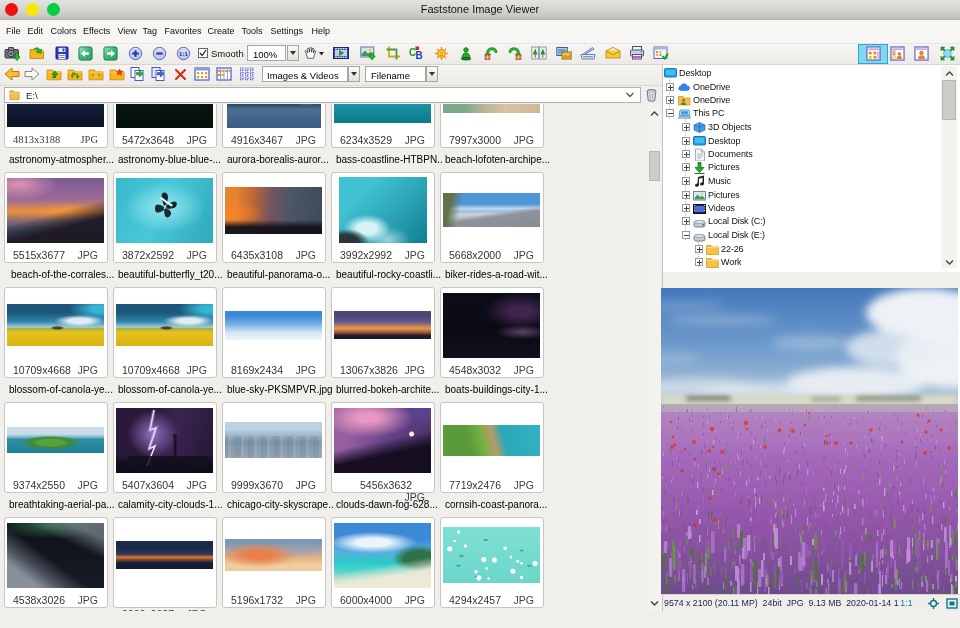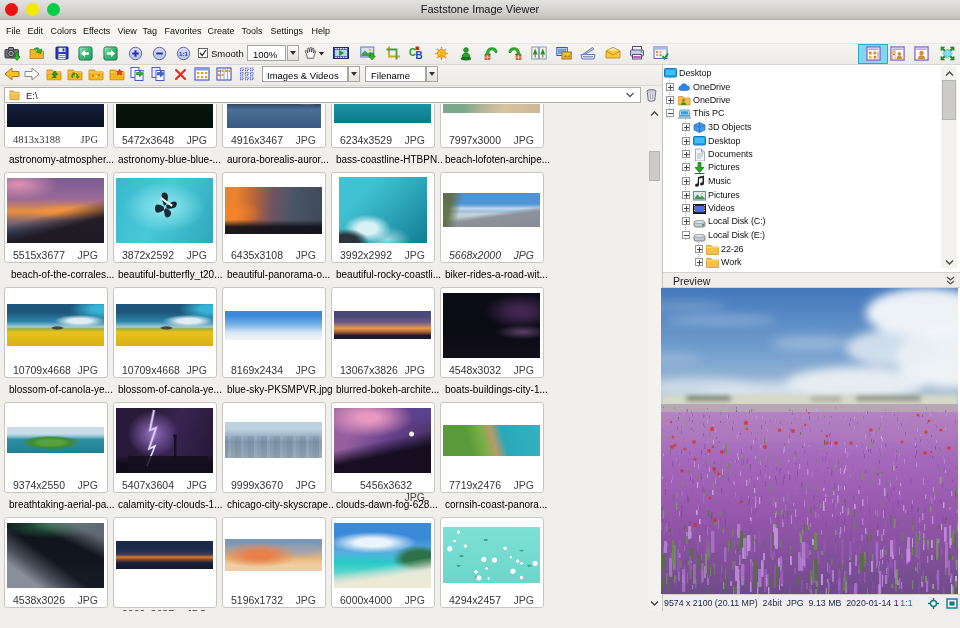--- a/index.html
+++ b/index.html
@@ -116,21 +116,21 @@
 <div class="cell" style="left:222px;top:68px;"></div>
       <div class="cimg" style="left:225px;top:83px;width:97px;height:47px;background:linear-gradient(rgba(18,18,26,0) 70%, rgba(18,18,26,.95) 85%),radial-gradient(ellipse 45% 40% at 8% 55%, rgba(248,130,40,.9), transparent 70%),linear-gradient(95deg,#e8832e 12%,#b86438 30%,#705460 48%,#4a5668 68%,#3e4a58);"></div>
       <div class="clabel" style="left:231px;top:145px;width:85px;"><span>6435x3108</span><span class="jpg">JPG</span></div>
 <div class="fname" style="left:227px;top:165px;">beautiful-panorama-o...</div>
 <div class="cell" style="left:331px;top:68px;"></div>
       <div class="cimg" style="left:339px;top:73px;width:88px;height:66px;background:radial-gradient(ellipse 40% 30% at 8% 98%, #2a363c 35%, transparent 65%),radial-gradient(ellipse 45% 35% at 32% 78%, rgba(224,246,248,.95) 25%, transparent 60%),radial-gradient(ellipse 40% 30% at 55% 95%, rgba(210,240,244,.7), transparent 65%),linear-gradient(135deg,#41c2d2 25%,#2fa8bc 55%,#117e92);"></div>
       <div class="clabel" style="left:340px;top:145px;width:85px;"><span>3992x2992</span><span class="jpg">JPG</span></div>
 <div class="fname" style="left:336px;top:165px;">beautiful-rocky-coastli...</div>
 <div class="cell" style="left:440px;top:68px;"></div>
       <div class="cimg" style="left:443px;top:89px;width:97px;height:34px;background:linear-gradient(102deg, rgba(96,112,68,.95) 9%, transparent 20%),linear-gradient(172deg, transparent 56%, rgba(138,143,152,.95) 66%, #878d96),linear-gradient(rgba(255,255,255,0) 32%, rgba(255,255,255,.55) 46%, rgba(255,255,255,0) 56%),linear-gradient(#4f94d4 38%, #a0c0dc 56%, #c8d2da 62%, #a8aeb2);"></div>
-      <div class="clabel" style="left:449px;top:145px;width:85px;font-style:italic;"><span>5668x2000</span><span class="jpg">JPG</span></div>
+      <div class="clabel" style="left:449px;top:145px;width:85px;"><span>5668x2000</span><span class="jpg">JPG</span></div>
 <div class="fname" style="left:445px;top:165px;">biker-rides-a-road-wit...</div>
 <div class="cell" style="left:4px;top:183px;"></div>
       <div class="cimg" style="left:7px;top:200px;width:97px;height:42px;background:radial-gradient(ellipse 7px 2px at 52% 57%, rgba(58,48,32,.85) 60%, transparent 100%),radial-gradient(ellipse 38% 20% at 75% 40%, rgba(255,255,255,.85) 30%, transparent 70%),radial-gradient(ellipse 45% 40% at 96% 12%, rgba(58,196,228,.85) 20%, transparent 70%),linear-gradient(#1d567a 20%, #2e86ac 42%, #a8ccd8 55%, #9ab040 59%, #e8c11c 67%, #d8b114);"></div>
       <div class="clabel" style="left:13px;top:260px;width:85px;"><span>10709x4668</span><span class="jpg">JPG</span></div>
 <div class="fname" style="left:9px;top:280px;">blossom-of-canola-ye...</div>
 <div class="cell" style="left:113px;top:183px;"></div>
       <div class="cimg" style="left:116px;top:200px;width:97px;height:42px;background:radial-gradient(ellipse 7px 2px at 52% 57%, rgba(58,48,32,.85) 60%, transparent 100%),radial-gradient(ellipse 38% 20% at 75% 40%, rgba(255,255,255,.85) 30%, transparent 70%),radial-gradient(ellipse 45% 40% at 96% 12%, rgba(58,196,228,.85) 20%, transparent 70%),linear-gradient(#1d567a 20%, #2e86ac 42%, #a8ccd8 55%, #9ab040 59%, #e8c11c 67%, #d8b114);"></div>
       <div class="clabel" style="left:122px;top:260px;width:85px;"><span>10709x4668</span><span class="jpg">JPG</span></div>
 <div class="fname" style="left:118px;top:280px;">blossom-of-canola-ye...</div>
 <div class="cell" style="left:222px;top:183px;"></div>
@@ -333,26 +333,20 @@
     </svg>
 <span class="abs" style="left:721px;top:256.5px;font-size:9px;letter-spacing:-0.1px;color:#111;">Work</span>
 <div class="abs" style="left:941px;top:66px;width:16px;height:202px;background:#f3f2ef;"></div>
 <svg class="abs" style="left:945px;top:70px" width="9" height="8" viewBox="0 0 9 8">
       <path d="M1 5.5 L4.5 2 L8 5.5" fill="none" stroke="#444" stroke-width="1.4"></path>
     </svg>
 <div class="abs" style="left:942px;top:80px;width:14px;height:40px;background:#cdcbc7;border:1px solid #b8b5b0;"></div>
 <svg class="abs" style="left:945px;top:258px" width="9" height="8" viewBox="0 0 9 8">
       <path d="M1 2.5 L4.5 6 L8 2.5" fill="none" stroke="#444" stroke-width="1.4"></path>
     </svg>
-  <div id="prevhead">
-      <span style="position:absolute;left:10px;top:2px;">Preview</span>
-    <svg style="position:absolute;left:283px;top:3px;" width="9" height="10" viewBox="0 0 9 10">
-        <path d="M1 1 l3.5 3 L8 1 M1 5 l3.5 3 L8 5" fill="none" stroke="#555" stroke-width="1.2"></path>
-      </svg>
-  </div>
   <div id="previmgbg"></div>
   <svg class="abs" style="left:661px;top:288px" width="297" height="306" viewBox="0 0 297 306">
 <defs>
         <linearGradient id="psky" x1="0" y1="0" x2="0" y2="1">
           <stop offset="0" stop-color="#4478bc"></stop>
           <stop offset=".5" stop-color="#6f9ccc"></stop>
           <stop offset="1" stop-color="#b9cad8"></stop>
         </linearGradient>
         <linearGradient id="pfield" x1="0" y1="0" x2="0" y2="1">
           <stop offset="0" stop-color="#b28dc6"></stop>

